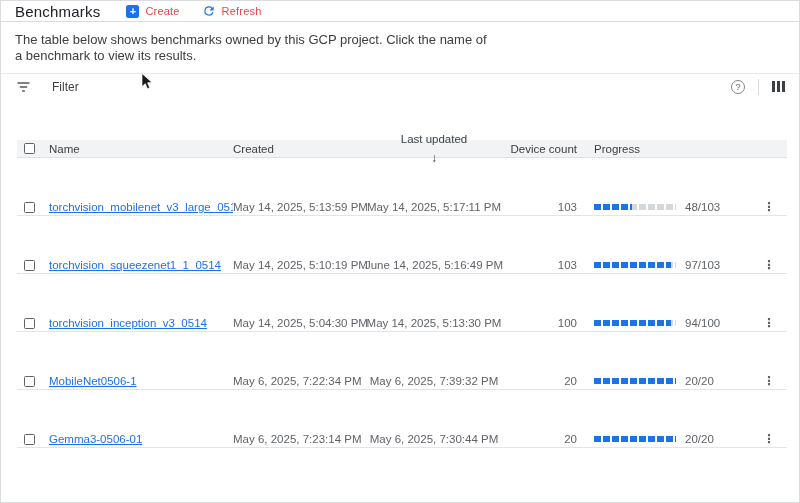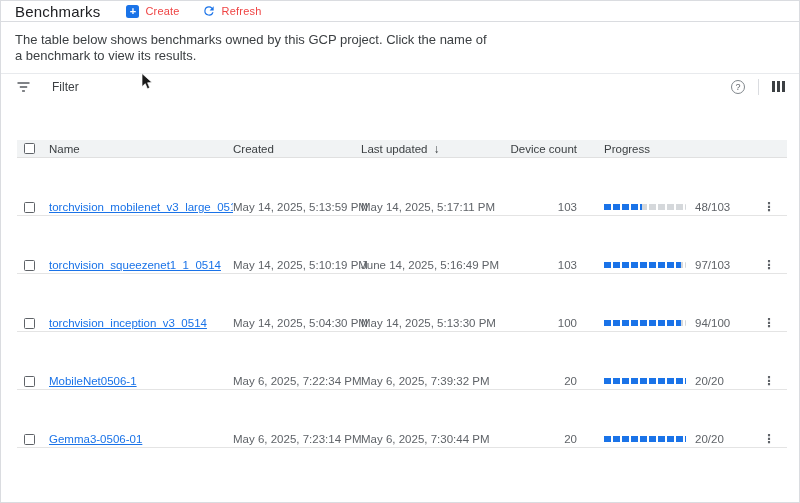--- a/index.html
+++ b/index.html
@@ -30,23 +30,23 @@
   .cols-icon span { width:3px; height:11px; background:#3c4043; display:block; }
 
   
   .table { margin:0 14px 0 16px; width:770px; font-size:11.5px; }
   .trow { display:flex; align-items:center; height:17px; border-bottom:1px solid #e4e4e4; color:#5f6368;margin-top:41px; }
   .thead { background:#f1f3f4; height:18px; border-bottom:1px solid #e0e0e0; color:#3c4043; font-weight:500; }
   .c-check { width:32px; display:flex; align-items:center; padding-left:7px; }
   .checkbox { width:11px; height:11px; border:1.5px solid #5f6368; border-radius:1.5px; background:#fff; cursor:pointer; }
   .c-name { width:184px; overflow:hidden; white-space:nowrap; }
   .c-created { width:128px; white-space:nowrap; }
-  .c-updated { width:146px; display:flex; align-items:center; gap:6px; white-space:nowrap; }
+  .c-updated { width:146px; display:flex; align-items:center; gap:6px; white-space:nowrap;flex-direction:column; }
   .c-device { width:70px; text-align:right; }
-  .c-progress { flex:1; display:flex; align-items:center; padding-left:27px; }
+  .c-progress { flex:1; display:flex; align-items:center; padding-left:17px; }
   .c-menu { width:36px; text-align:center; }
   .sort-arrow { font-size:12px; color:#3c4043; }
   .name-link { color:#1a73e8; text-decoration:underline; cursor:pointer; }
   .bar { width:82px; height:6px; border-radius:1px; position:relative;
          background-image:repeating-linear-gradient(90deg,#d5d8db 0 7px,transparent 7px 9px); }
   .bar-fill { position:absolute; left:0; top:0; bottom:0;
          background-image:repeating-linear-gradient(90deg,#1a73e8 0 7px,transparent 7px 9px); }
   .fraction { margin-left:9px; color:#5f6368; }
   .kebab { color:#5f6368; font-size:12px; letter-spacing:0; line-height:1; cursor:pointer; font-weight:700; }
 

